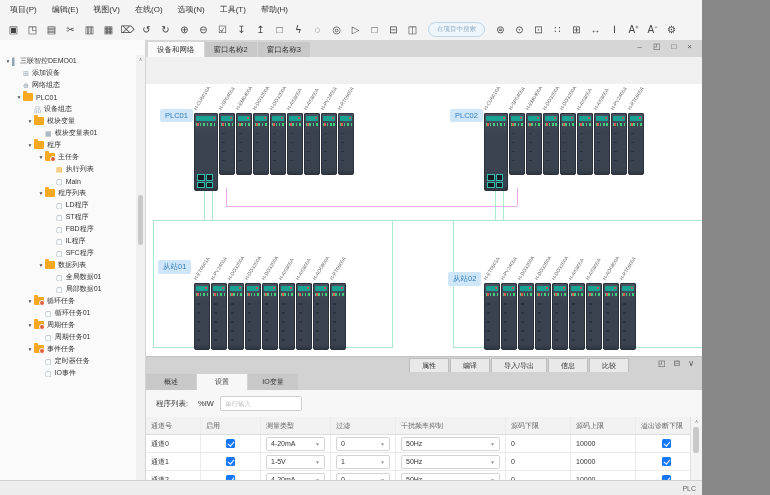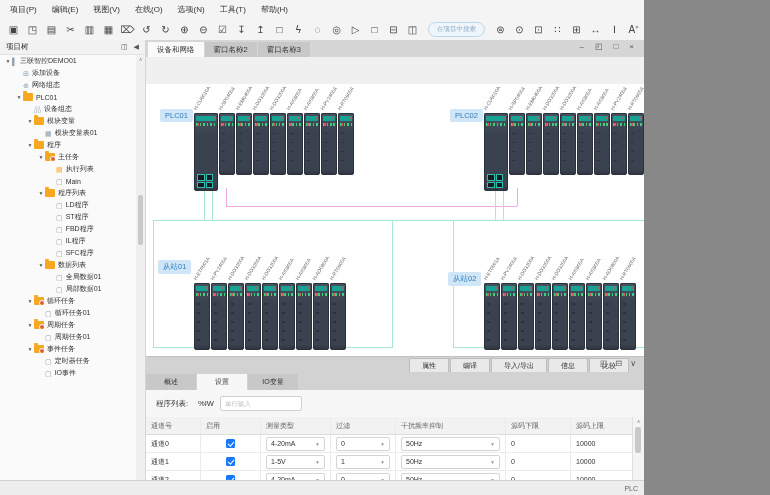--- a/index.html
+++ b/index.html
@@ -1,16 +1,16 @@
 <!DOCTYPE html>
 <html><head>
 <meta charset="utf-8">
 <style>
   html,body{margin:0;padding:0;background:#888;}
-  .app{position:relative;width:644px;height:495px;background:#4c1d95;font-family:"Liberation Sans",sans-serif;overflow:hidden;user-select:none;}
+  .app{position:relative;width:702px;height:495px;background:#4c1d95;font-family:"Liberation Sans",sans-serif;overflow:hidden;user-select:none;}
   
   .menubar{position:absolute;left:0;top:0;right:0;height:18px;background:#f4f4f4;display:flex;align-items:center;gap:15px;padding:0 10px;font-size:8px;color:#333;}
   .menu-item{cursor:default;}
   
   .toolbar{position:absolute;left:0;top:18px;right:0;height:22px;background:#f4f4f4;border-bottom:1px solid #d8d8d8;display:flex;align-items:center;padding:0 6px;color:#555;}
   .tb-group{display:flex;align-items:center;gap:4px;}
   .tb-icon{width:15px;height:15px;display:flex;align-items:center;justify-content:center;font-size:10px;color:#444;cursor:default;}
   .search-pill{margin:0 8px;border:1px solid #bcd6ec;background:#eef5fb;color:#93afc7;font-size:6.5px;border-radius:8px;padding:2px 8px;white-space:nowrap;}
   
   .sidebar{position:absolute;left:0;top:40px;width:145px;bottom:14px;background:#fafafa;border-right:1px solid #d5d5d5;}
@@ -139,26 +139,20 @@
         <span class="tb-icon">⊞</span>
         <span class="tb-icon">↔</span>
         <span class="tb-icon">Ⅰ</span>
         <span class="tb-icon">A⁺</span>
         <span class="tb-icon">A⁻</span>
         <span class="tb-icon">⚙</span>
       </div>
   </div>
 
   <div class="sidebar">
-    <div class="sidebar-header">
-      <span>项目树</span>
-      <span class="sp"></span>
-      <span class="sh-icon">◫</span>
-      <span class="sh-icon">◀</span>
-    </div>
     <div class="tree">
         <div class="tree-row" style="padding-left: 4px;">
           <span class="arrow">▼</span>
           <span class="tree-ico">
             <span class="ico-glyph">▌</span>
           </span>
           <span class="tree-label">三联智控DEMO01</span>
         </div>
         <div class="tree-row" style="padding-left: 15px;">
           <span class="arrow"></span>

